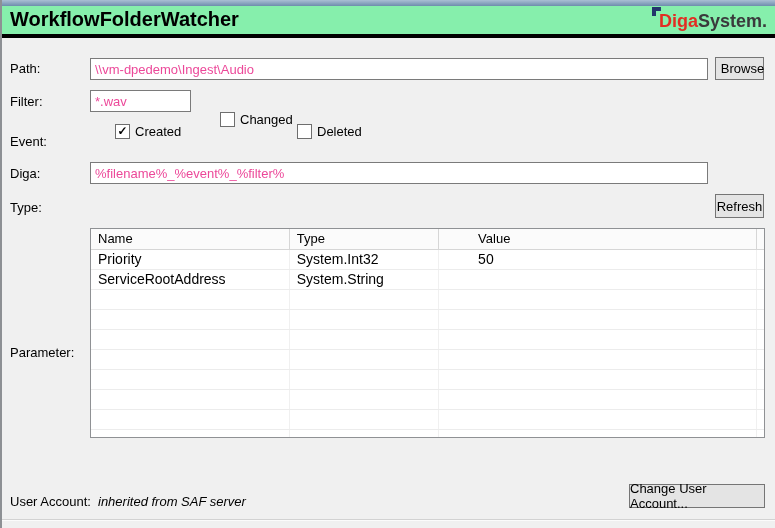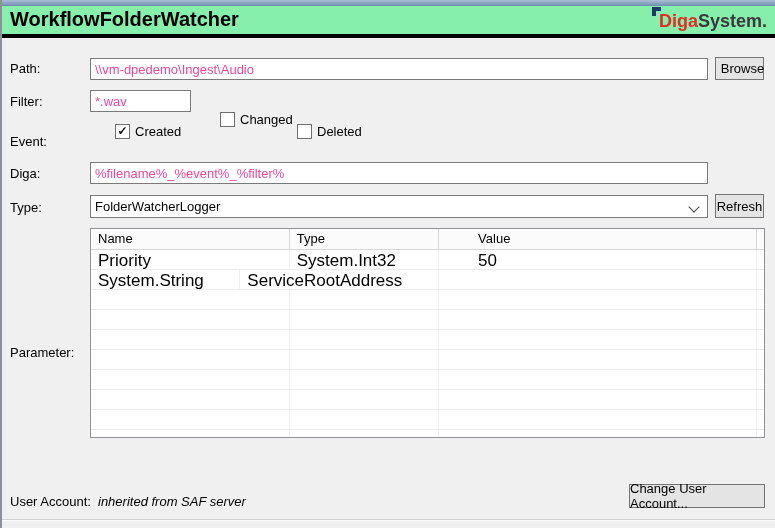--- a/index.html
+++ b/index.html
@@ -33,21 +33,21 @@
     font-size:13px; color:#000; display:flex; align-items:center; padding:0 4px; }
   .combo .chev { position:absolute; right:9px; top:7px; width:7px; height:7px;
     border-left:1.6px solid #404040; border-bottom:1.6px solid #404040; transform:rotate(-45deg); }
 
   .param-table { position:absolute; left:88px; top:228px; width:675px; height:210px;
     background:#fff; border:1px solid #8f9194; box-sizing:border-box; overflow:hidden; }
   .thead { display:flex; height:20px; background:#fbfbfb; border-bottom:1px solid #d6d6d6; }
   .th { font-size:13px; color:#000; padding:2px 0 0 7px; box-sizing:border-box;
     border-right:1px solid #d6d6d6; overflow:hidden; white-space:nowrap; }
   .trow { display:flex; height:19px; border-bottom:1px solid #ececec; }
-  .tcell { font-size:17px; color:#000; padding:1px 0 0 7px; box-sizing:border-box;
+  .tcell { font-size:14px; color:#000; padding:1px 0 0 7px; box-sizing:border-box;
     border-right:1px solid #f0f0f0; overflow:hidden; white-space:nowrap; }
   .c0 { width:205px; } .c1 { width:154px; } .c2 { width:295px;margin-left:32px; } .c3 { flex:1; border-right:none; }
 
   .italic-val { position:absolute; font-size:13px; font-style:italic; color:#000; }
   .bottom-divider { position:absolute; left:0; right:0; top:519px; height:1px;
     background:#d2d2d2; border-bottom:1px solid #fbfbfb; }
 </style>
 </head>
 <body>
 
@@ -81,44 +81,40 @@
   </div>
   <div class="cb-group" style="left:295px; top:124px;">
     <span class="cb-box"></span>
     <span class="cb-label">Deleted</span>
   </div>
 
   <div class="lbl" style="top:166px;">Diga:</div>
   <div class="tb" style="left:88px; top:162px; width:618px; height:22px;">%filename%_%event%_%filter%</div>
 
   <div class="lbl" style="top:200px;">Type:</div>
-  <div class="combo" style="left:88px; top:195px; width:618px; height:23px;">
-    <span>FolderWatcherLogger</span>
-    <span class="chev"></span>
-  </div>
   <div class="btn" style="left:713px; top:194px; width:49px; height:24px;">Refresh</div>
 
   <div class="lbl" style="top:345px;">Parameter:</div>
   <div class="param-table">
     <div class="thead">
       <div class="th c0">Name</div>
       <div class="th c1">Type</div>
       <div class="th c2">Value</div>
       <div class="th c3"></div>
     </div>
     <div>
         <div class="trow">
           <div class="tcell c0">Priority</div>
           <div class="tcell c1">System.Int32</div>
           <div class="tcell c2">50</div>
           <div class="tcell c3"></div>
         </div>
         <div class="trow">
+          <div class="tcell c0">ServiceRootAddress</div>
           <div class="tcell c1">System.String</div>
-          <div class="tcell c0">ServiceRootAddress</div>
           <div class="tcell c2"></div>
           <div class="tcell c3"></div>
         </div>
         <div class="trow">
           <div class="tcell c0"></div>
           <div class="tcell c1"></div>
           <div class="tcell c2"></div>
           <div class="tcell c3"></div>
         </div>
         <div class="trow">

